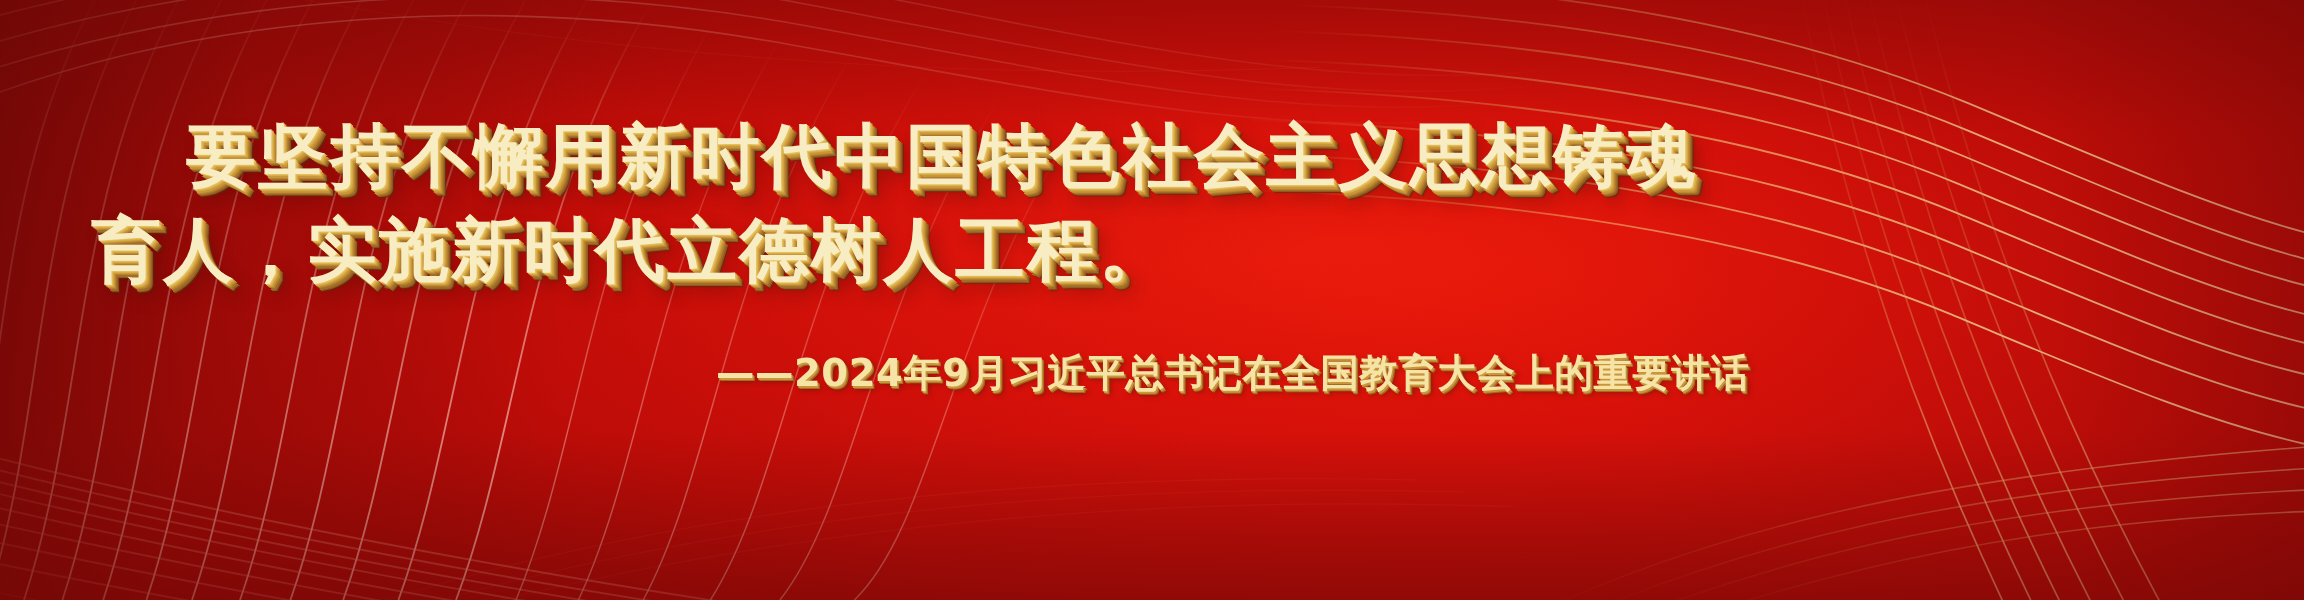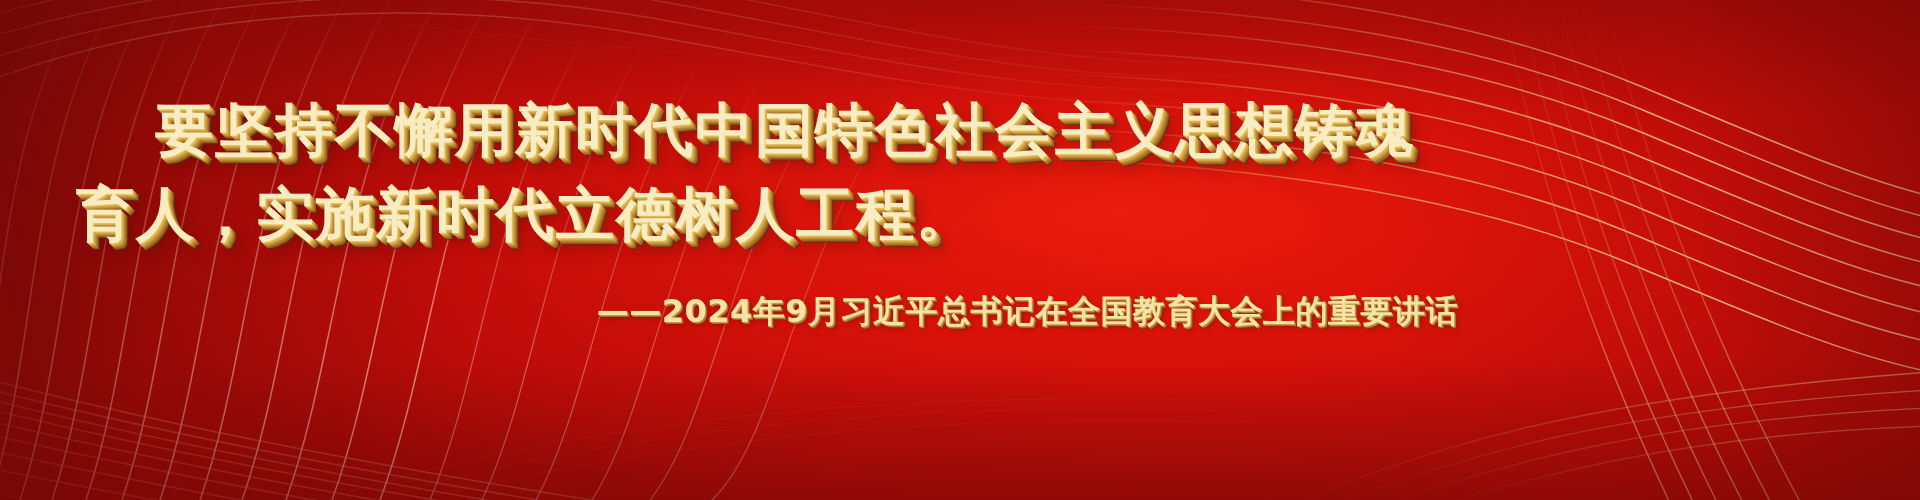--- a/index.html
+++ b/index.html
@@ -49,21 +49,21 @@
        1px  1px 0 #e5bf5c,
        2px  2px 0 #d9ad45,
        3px  3px 0 #c9963a,
        4px  4px 0 #b8822f,
        5px  5px 0 #a16d27,
        6px  6px 0 #8a5a20,
        7px  7px 1px rgba(90,45,12,.75),
        9px 10px 14px rgba(70,10,6,.45);
   }
   .headline .l1{display:block;padding-left:26px;}
-  .headline .l2{display:block;text-align:left;padding-left:4px;}
+  .headline .l2{display:block;text-align:left;padding-left:4px;font-family:Liberation Mono, monospace;}
 
   .attribution{
     width:1400px;
     margin-top:34px;
     text-align:right;
     padding-right:14px;
     font-family:"DejaVu Sans","Liberation Sans",sans-serif;
     font-weight:bold;
     font-size:32px;
     letter-spacing:.5px;

